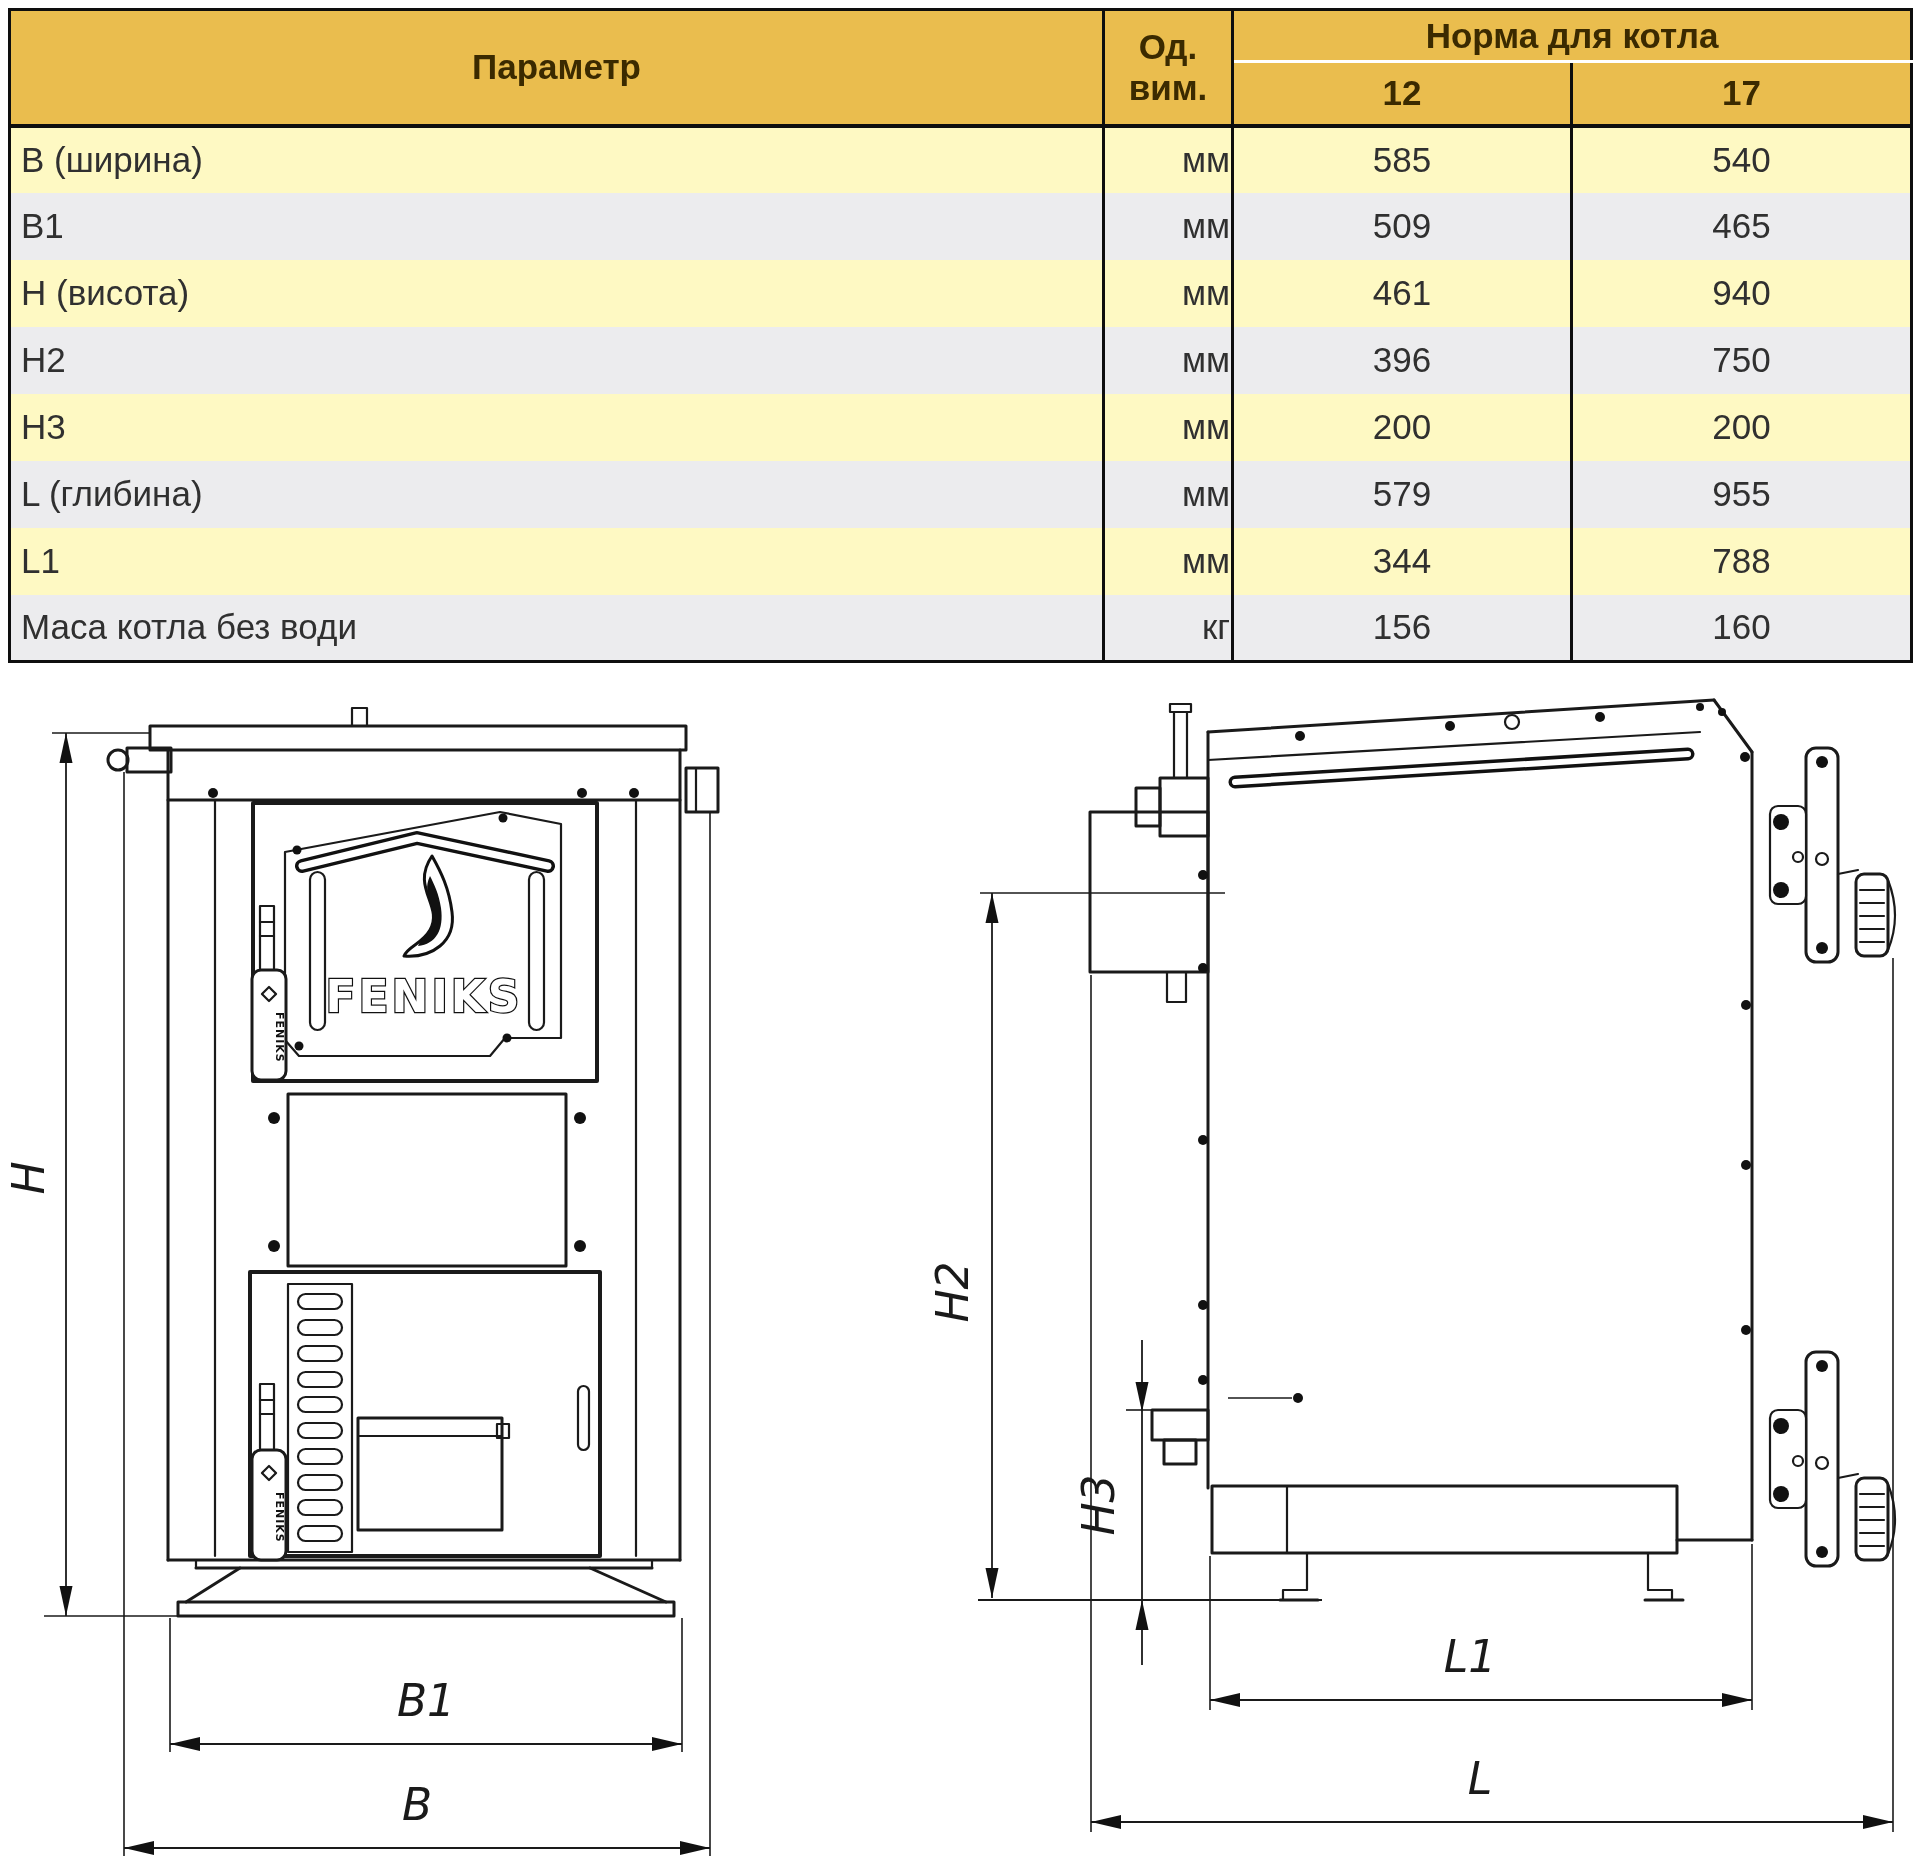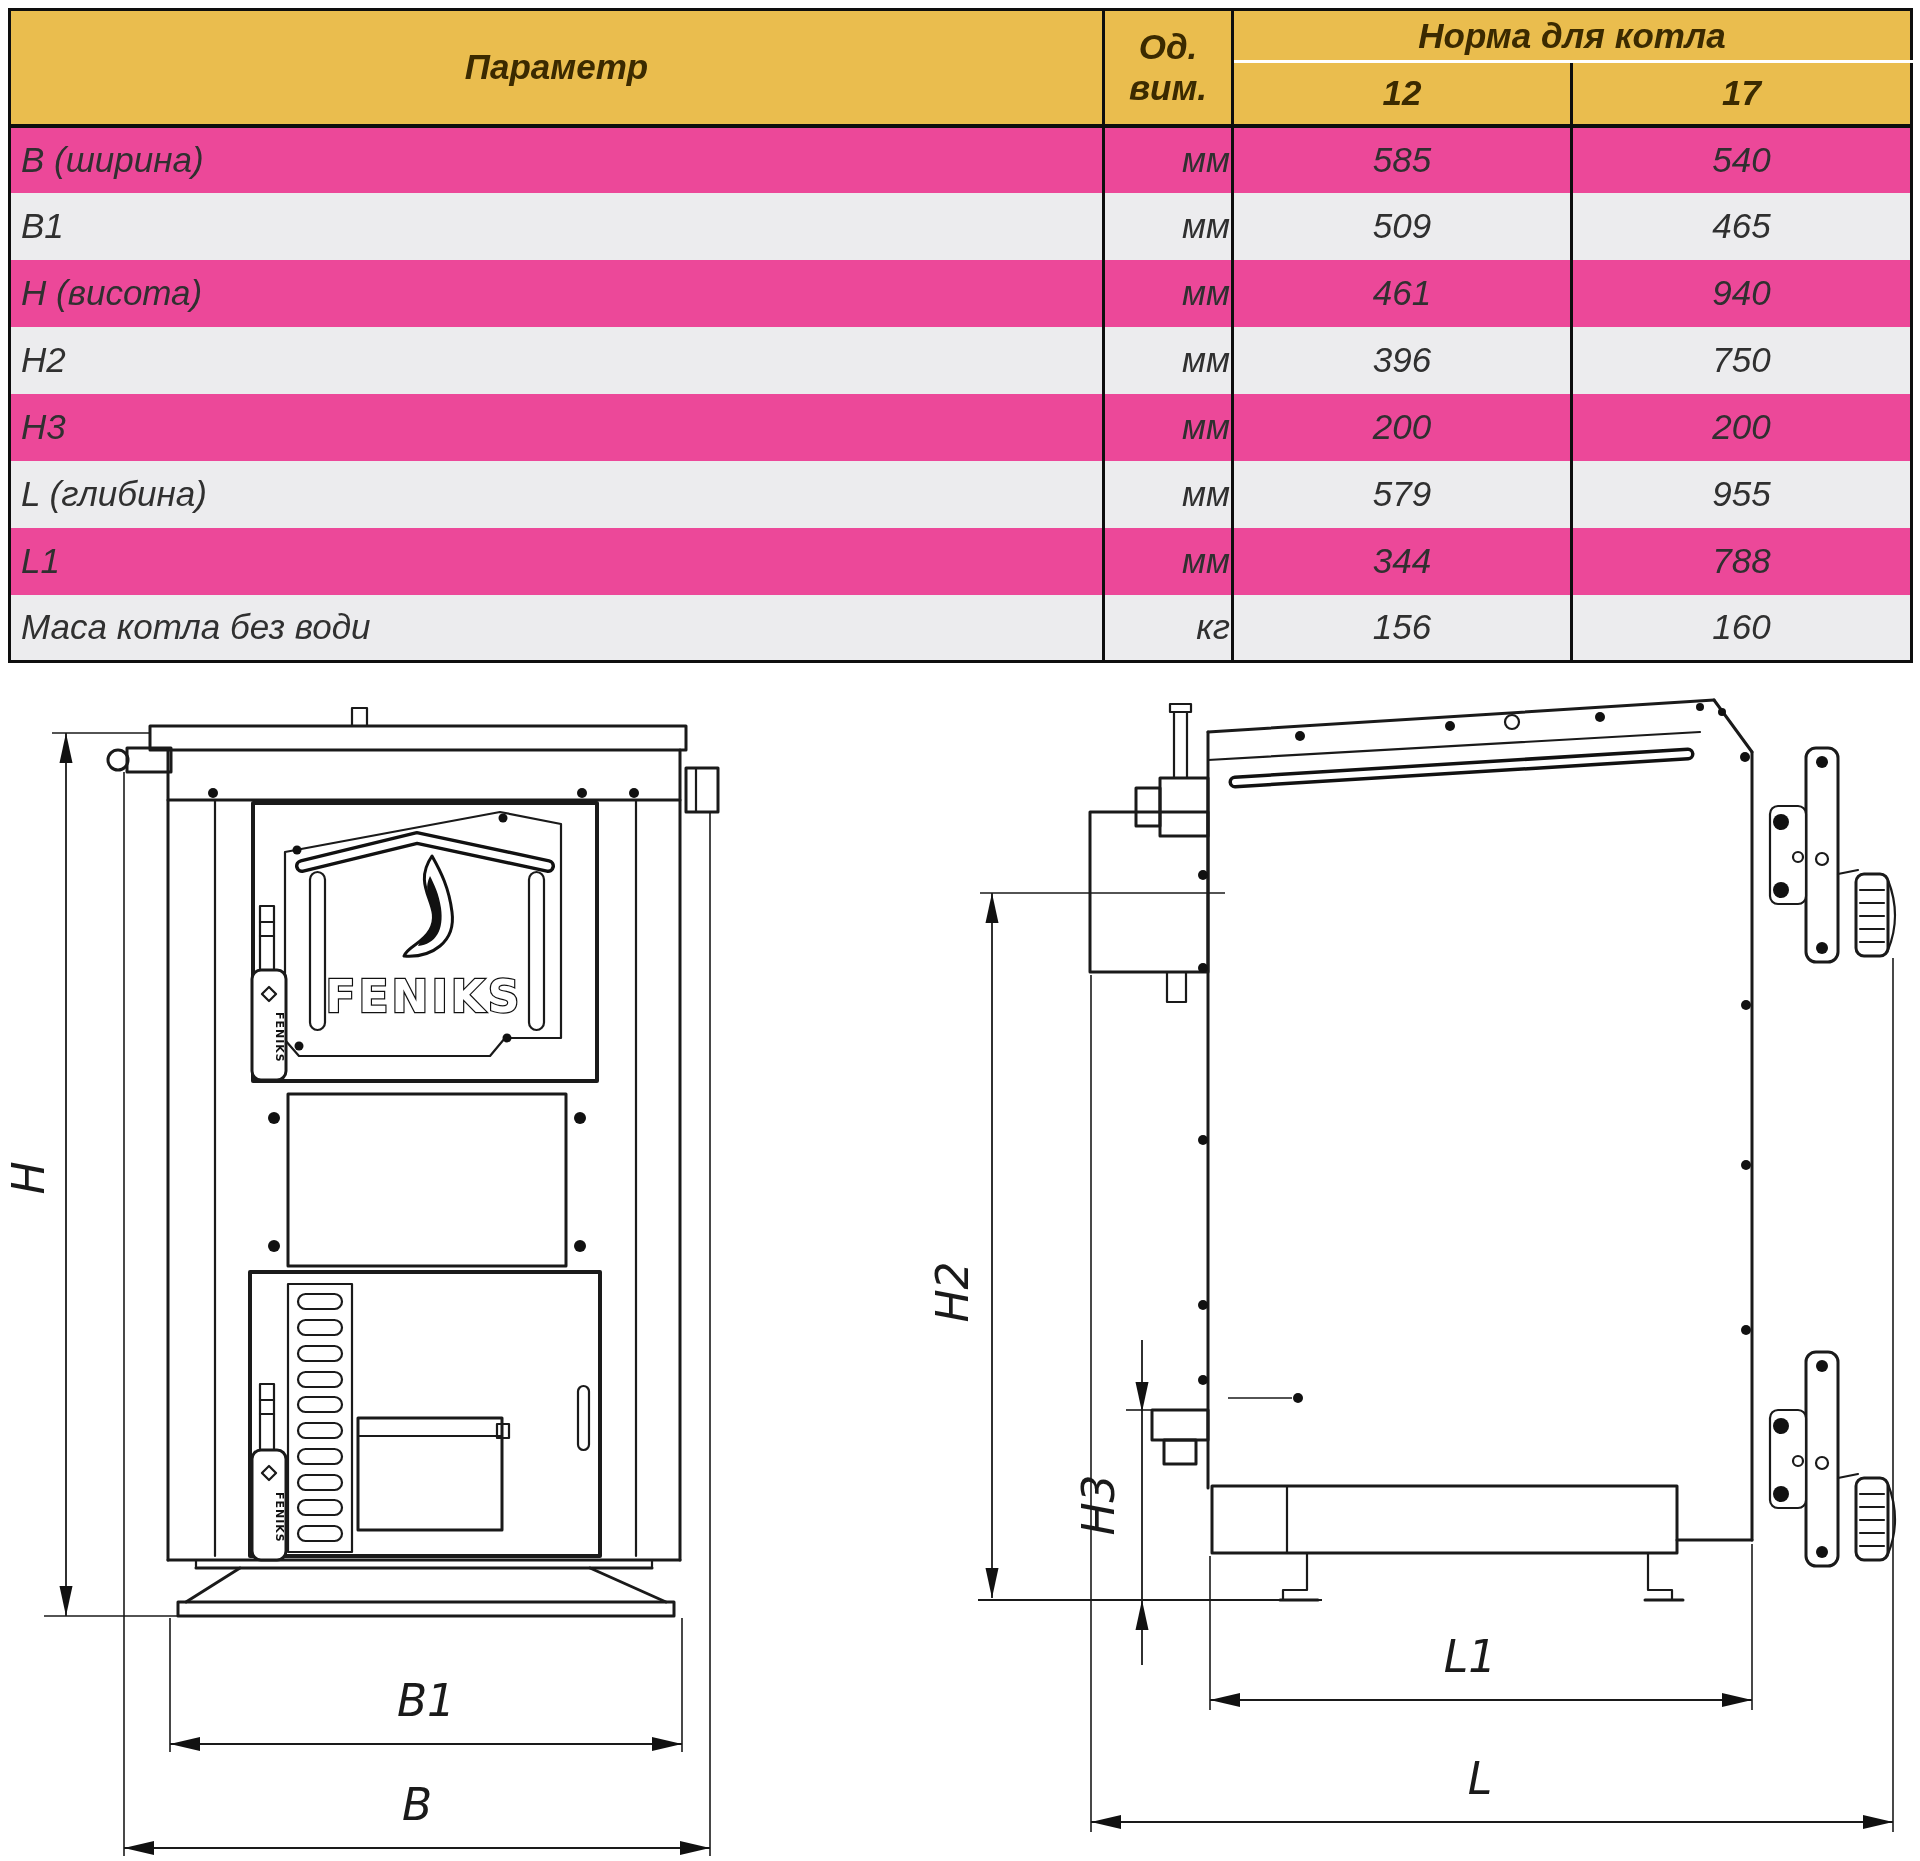--- a/index.html
+++ b/index.html
@@ -2,21 +2,21 @@
 <html><head>
 <meta charset="utf-8">
 <style>
   html,body{margin:0;padding:0;background:#ffffff;}
   body{width:1920px;height:1861px;overflow:hidden;position:relative;
        font-family:"Liberation Sans","DejaVu Sans",sans-serif;}
   .stage{position:absolute;inset:0;}
 
   
   table.spec{position:absolute;left:8px;top:8px;width:1902px;border-collapse:collapse;
-             table-layout:fixed;background:#ec4899;font-style:italic;}
+             table-layout:fixed;background:#fef9c3;}
   table.spec th,table.spec td{box-sizing:border-box;font-size:35px;overflow:hidden;white-space:nowrap;}
   table.spec{border:3px solid #0e0e0e;}
   thead th{background:#eabd4e;color:#3b2a00;font-weight:bold;text-align:center;vertical-align:middle;}
   th.h-param{border-right:3px solid #0e0e0e;}
   th.h-unit{border-right:3px solid #0e0e0e;line-height:1.18;}
   th.h-norm{height:52px;border-bottom:3px solid #ffffff;}
   th.h-m12{height:64px;border-right:3px solid #0e0e0e;}
   th.h-m17{height:64px;}
   thead tr.sub th, thead th[rowspan]{border-bottom:4px solid #0e0e0e;}
   tbody td{height:67px;color:#303030;vertical-align:middle;}

